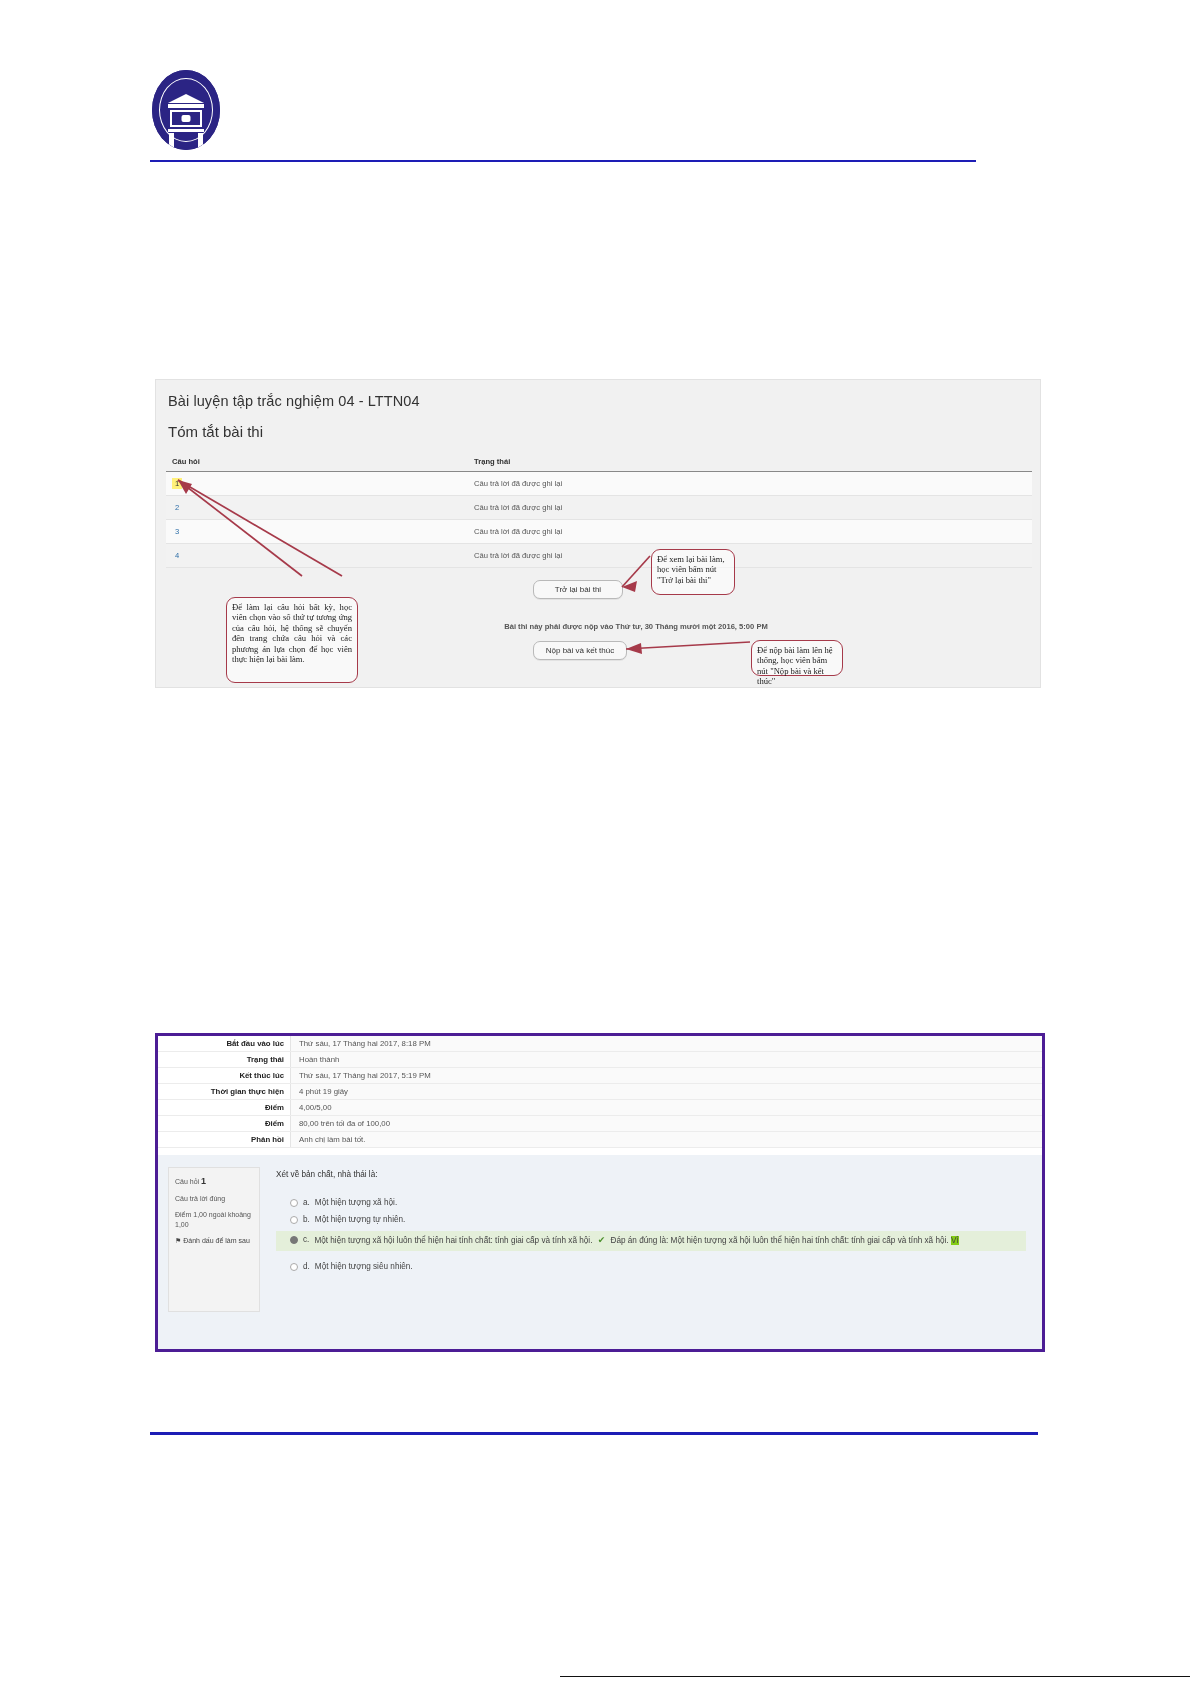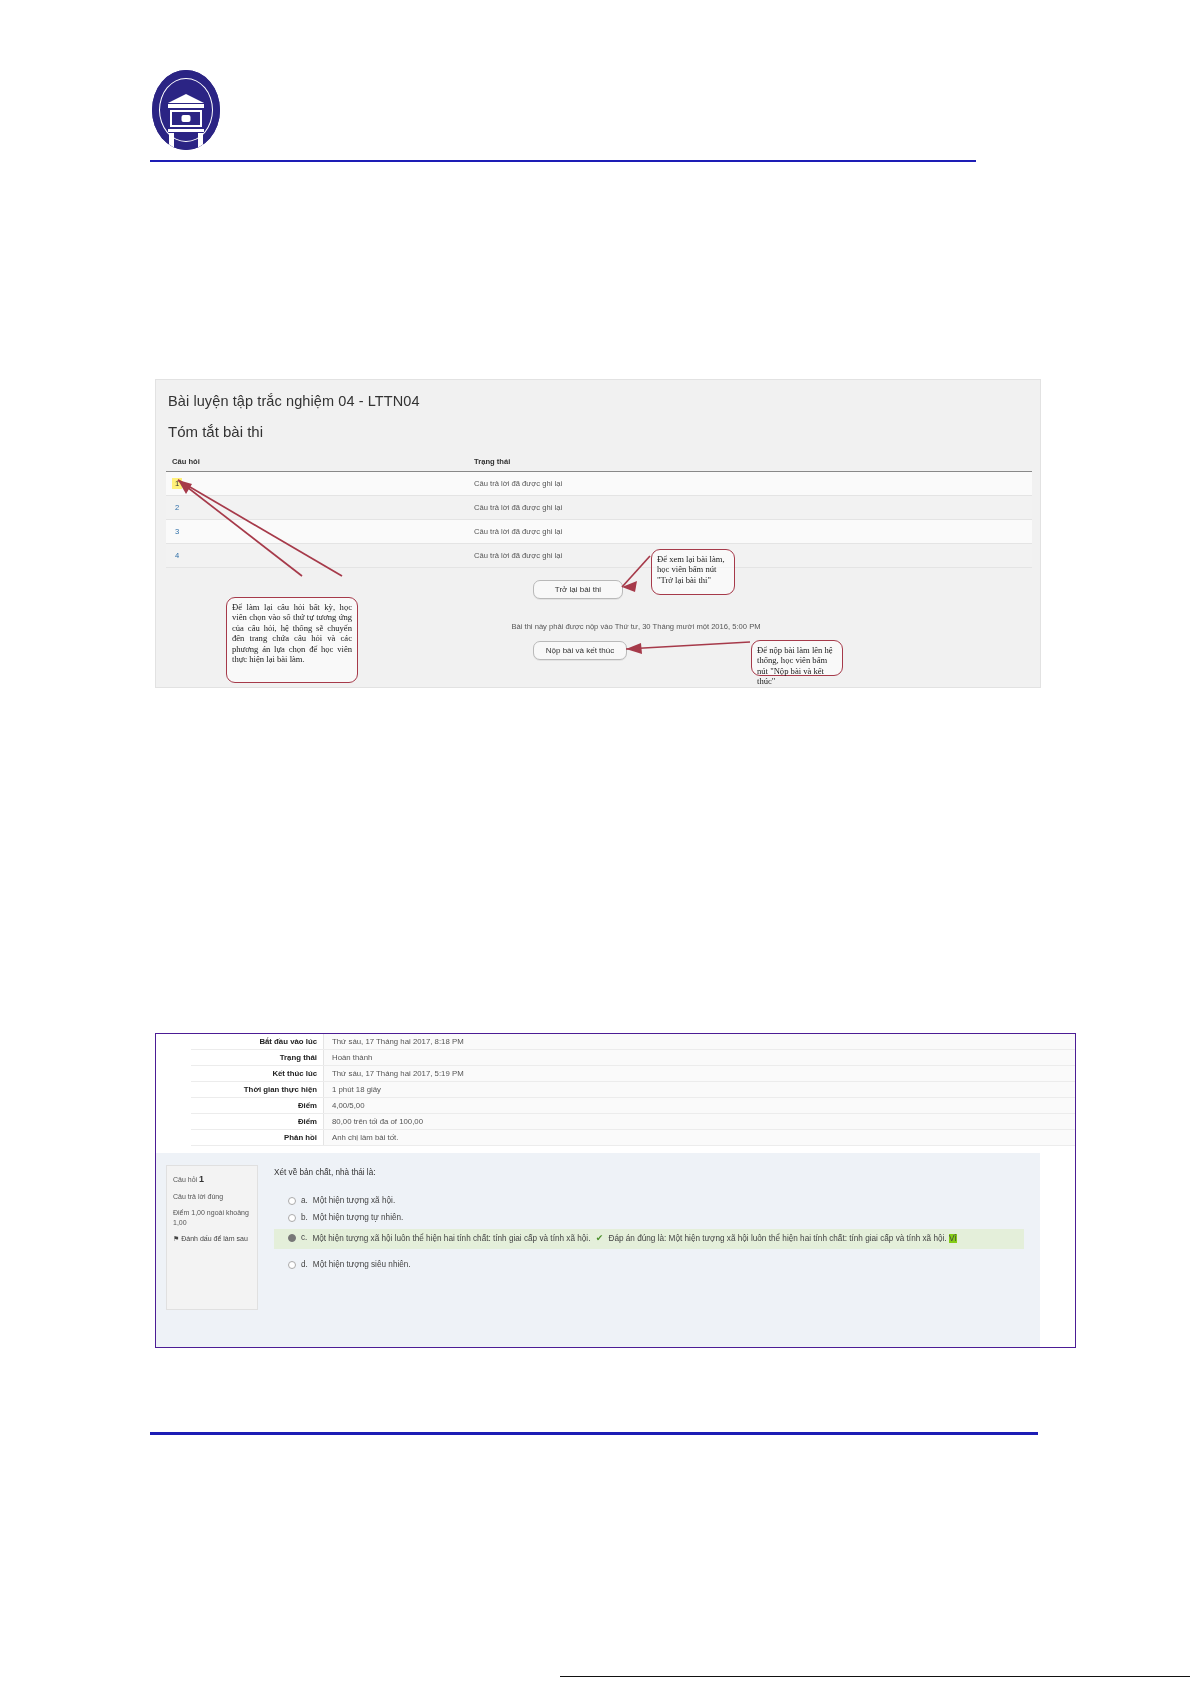--- a/index.html
+++ b/index.html
@@ -214,20 +214,21 @@
 
   .deadline {
     position: absolute;
     left: 270px;
     top: 242px;
     width: 420px;
     text-align: center;
     font-size: 7.6px;
     color: #555;
     font-family: "Liberation Sans", "DejaVu Sans", sans-serif;
+    font-weight: bold;
   }
 
   
   .callout {
     position: absolute;
     border: 1.6px solid #a63a4a;
     border-radius: 9px;
     background: rgba(255,255,255,0.55);
     font-family: "Liberation Serif", "DejaVu Serif", serif;
     font-size: 8.6px;
@@ -243,24 +244,23 @@
   #callout-finish { left: 595px; top: 238px; width: 92px; height: 36px; text-align: left;}
 
   
   .fig2 {
     position: absolute;
     left: 155px;
     top: 1033px;
     width: 884px;
     height: 313px;
     background: #ffffff;
-    border: 1px solid #4c1d95;
+    border: 3px solid #4c1d95;
     font-family: "Liberation Sans", "DejaVu Sans", sans-serif;
     overflow: hidden;
-    padding-left: 35px;
   }
   .itable {
     width: 884px;
     border-collapse: collapse;
     font-size: 7.8px;
   }
   .itable th {
     width: 120px;
     text-align: right;
     font-weight: bold;
@@ -434,21 +434,21 @@
         <tr>
           <th>Trạng thái</th>
           <td>Hoàn thành</td>
         </tr>
         <tr>
           <th>Kết thúc lúc</th>
           <td>Thứ sáu, 17 Tháng hai 2017, 5:19 PM</td>
         </tr>
         <tr>
           <th>Thời gian thực hiện</th>
-          <td>1 phút 18 giây</td>
+          <td>4 phút 19 giây</td>
         </tr>
         <tr>
           <th>Điểm</th>
           <td>4,00/5,00</td>
         </tr>
         <tr>
           <th>Điểm</th>
           <td>80,00 trên tối đa of 100,00</td>
         </tr>
         <tr>

